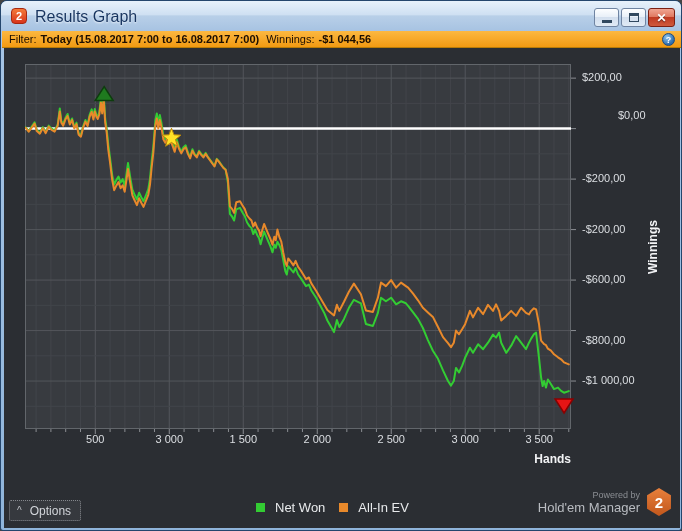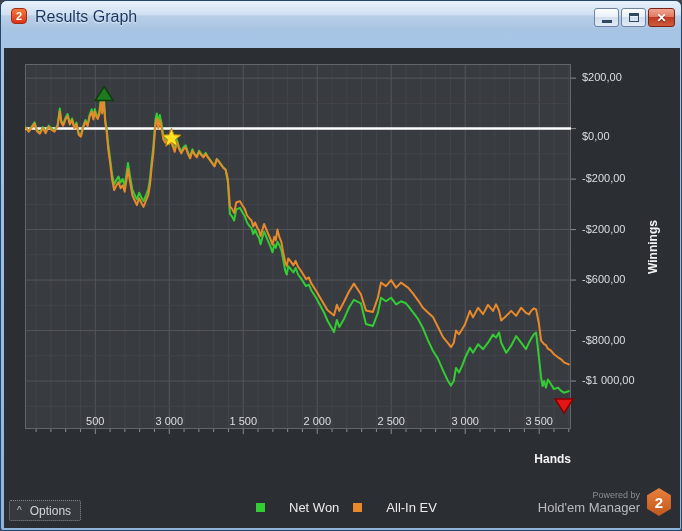--- a/index.html
+++ b/index.html
@@ -28,29 +28,29 @@
   .filterbar .b { font-weight:bold; margin-left:4px; }
   .help-circle { position:absolute; right:7px; top:2px; width:13px; height:13px; border-radius:50%;
                  background:radial-gradient(circle at 35% 30%, #8ec6ee, #2e6cab 70%); border:1px solid #1c4c80;
                  color:#fff; font-size:9px; font-weight:bold; text-align:center; line-height:12px; }
   .content { position:absolute; left:3px; top:47px; width:676px; height:480px; background:#2b2e33;padding-left:48px; }
   .plot-wrap { position:absolute; left:21px; top:16px; width:552px; height:371px; }
   .ylabels { position:absolute; left:575px; top:16px; width:72px; height:365px; }
   .ylabels span { position:absolute; left:3px; font-size:11px; color:#dcdfe3; white-space:nowrap; }
   .ylabel-rot { position:absolute; left:638px; top:16px; width:22px; height:365px; display:flex; align-items:center; justify-content:center; }
   .ylabel-rot span { transform:rotate(-90deg); white-space:nowrap; font-size:12px; font-weight:bold; color:#f2f3f5; }
-  .xlabels { position:absolute; left:21px; top:367px; width:546px; height:16px; }
+  .xlabels { position:absolute; left:21px; top:385px; width:546px; height:16px; }
   .xlabels span { position:absolute; transform:translateX(-50%); font-size:11px; color:#dcdfe3; white-space:nowrap; }
   .xaxis-title { position:absolute; left:21px; top:404px; width:546px; text-align:right; font-size:12px; font-weight:bold; color:#f2f3f5; }
   .options-btn { position:absolute; left:5px; top:452px; height:21px; padding:0 9px 0 7px;
                  background:#36393e; border:1px dotted #85888d; border-radius:2px;
                  display:flex; align-items:center; gap:8px; color:#d2d5da; font-size:12px; }
   .options-btn .chev { font-size:10px; color:#bdc0c5; }
   .legend { position:absolute; left:252px; top:452px; display:flex; gap:14px; align-items:center; }
-  .legend-item { display:flex; align-items:center; gap:24px; font-size:13px; color:#e8eaec; }
+  .legend-item { display:flex; align-items:center; gap:10px; font-size:13px; color:#e8eaec; }
   .swatch { width:9px; height:9px; display:inline-block; }
   .powered { position:absolute; right:8px; top:440px; display:flex; align-items:center; gap:6px; }
   .powered .txt { display:flex; flex-direction:column; align-items:flex-end; }
   .powered .small { font-size:9px; color:#8b8e93;text-align:right; }
   .powered .big { font-size:13px; color:#b9bcc1;margin-left:20px; }
   .hex-badge { width:26px; height:28px; clip-path:polygon(50% 0,96% 26%,96% 74%,50% 100%,4% 74%,4% 26%);
                background:linear-gradient(#e8803c,#c2571c); color:#fff; font-size:15px; font-weight:bold;
                display:flex; align-items:center; justify-content:center; }
 </style>
 </head>
@@ -67,20 +67,27 @@
       </div>
       <div class="winbtn">
         <div class="glyph-max"></div>
       </div>
       <div class="winbtn close">
         <span class="glyph-x">✕</span>
       </div>
     </div>
   </div>
 
+  <div class="filterbar">
+    <span class="seg">Filter:</span>
+    <span class="seg b">Today (15.08.2017 7:00 to 16.08.2017 7:00)</span>
+    <span class="seg">Winnings:</span>
+    <span class="seg b">-$1 044,56</span>
+    <div class="help-circle">?</div>
+  </div>
 
   <div class="content">
 
     <div class="plot-wrap">
       <svg id="chart-svg" width="552" height="371">
           <rect x="0" y="0" width="546" height="365" fill="#383b40"></rect>
           <line x1="11.097560975609756" y1="0" x2="11.097560975609756" y2="365" stroke="#42454a" stroke-width="1"></line>
           <line x1="25.89430894308943" y1="0" x2="25.89430894308943" y2="365" stroke="#42454a" stroke-width="1"></line>
           <line x1="40.69105691056911" y1="0" x2="40.69105691056911" y2="365" stroke="#42454a" stroke-width="1"></line>
           <line x1="55.48780487804878" y1="0" x2="55.48780487804878" y2="365" stroke="#42454a" stroke-width="1"></line>
@@ -180,21 +187,21 @@
           <polyline points="0.7,63.4 3.7,67.1 6.7,62.6 9.6,58.3 11.8,65.9 14.8,68.7 17.8,63.1 20.7,68.2 23.7,61.6 26.6,64.6 29.6,66.6 32.6,61.1 34.8,44.4 36.3,57.0 38.2,60.1 40.4,54.0 42.6,50.0 44.8,59.1 47.1,54.5 49.3,63.1 51.5,58.6 53.7,69.2 55.9,71.2 58.2,62.1 60.4,56.0 62.6,60.6 64.7,50.5 66.7,45.4 68.4,53.5 69.8,44.9 71.3,50.5 72.8,53.0 74.3,48.0 75.9,33.8 77.2,47.0 78.7,29.8 80.2,55.0 81.7,64.6 83.3,80.8 85.1,94.4 87.2,111.1 89.2,120.7 91.3,116.1 93.5,112.6 95.6,118.6 97.7,115.1 99.7,122.2 101.5,109.6 103.0,98.9 105.2,113.1 107.4,125.7 109.6,130.8 111.9,135.5 114.1,128.7 116.3,133.3 118.5,137.3 120.9,131.5 123.3,125.2 125.0,114.6 126.7,96.9 128.3,82.8 130.4,56.0 131.8,49.5 133.3,59.6 134.8,51.0 136.3,58.1 138.3,71.2 140.3,75.2 142.2,71.7 144.0,76.7 145.7,74.2 147.8,79.8 149.7,85.8 151.8,75.7 154.0,82.8 156.3,87.8 158.5,83.3 160.7,81.3 162.9,88.3 165.1,92.9 167.4,85.3 169.6,89.9 171.8,92.4 174.0,86.8 176.2,89.9 178.4,92.4 180.7,88.9 182.9,92.9 185.1,95.9 187.3,98.9 189.5,102.0 191.8,94.9 194.0,97.4 196.2,100.5 198.4,103.5 200.6,105.5 202.9,118.9 204.9,149.9 207.0,152.5 209.1,156.5 211.3,145.4 215.0,143.9 217.5,148.4 219.7,152.0 222.1,158.5 224.5,162.1 226.5,164.1 228.3,170.1 230.1,165.6 232.2,171.1 234.1,174.2 235.6,180.2 237.3,173.7 239.1,167.6 241.0,172.2 243.1,177.2 245.3,182.2 247.5,188.3 249.3,180.7 250.8,183.8 252.4,177.7 254.4,181.2 256.3,185.8 258.2,195.9 260.3,207.0 261.8,210.5 263.2,202.2 266.0,205.5 268.4,208.5 270.6,204.0 273.1,210.5 275.8,214.1 281.0,222.1 283.9,220.6 286.2,226.2 291.1,233.7 294.3,239.8 299.0,248.4 302.4,256.5 309.0,268.1 311.9,256.0 314.3,263.0 319.0,254.9 323.9,243.8 328.9,235.8 335.9,239.3 340.9,260.0 347.9,262.0 352.9,248.9 356.0,233.7 360.9,237.3 366.1,233.7 371.1,240.3 376.0,237.3 380.9,239.3 383.1,241.8 388.1,248.4 393.0,254.9 397.9,264.0 402.9,276.1 407.9,286.7 413.0,294.8 418.0,306.4 423.0,317.0 426.0,321.6 428.8,317.0 431.0,303.9 434.0,308.5 437.1,301.9 440.1,293.8 444.9,283.7 448.0,288.8 453.1,280.2 458.1,285.2 463.0,278.7 468.0,270.6 471.1,273.6 474.1,268.6 476.2,278.7 481.2,288.8 486.2,281.7 491.1,272.1 496.1,278.7 501.0,285.2 504.0,278.7 506.0,274.9 508.9,270.3 511.1,268.6 514.0,293.8 516.1,313.5 517.6,322.1 519.1,317.0 521.0,323.6 522.9,315.5 526.0,320.3 529.0,325.1 533.0,323.6 536.1,326.9 539.0,328.7 543.8,327.1" fill="none" stroke="#33cc33" stroke-width="2" stroke-linejoin="round" stroke-linecap="round"></polyline>
           <polyline points="0.7,63.9 3.7,67.6 6.7,63.6 9.6,59.6 11.8,67.1 14.8,69.7 17.8,64.1 20.7,69.2 23.7,62.6 26.6,65.9 29.6,67.6 32.6,62.1 34.8,47.5 36.3,58.6 38.2,61.6 40.4,55.5 42.6,52.0 44.8,60.6 47.1,56.0 49.3,64.6 51.5,60.1 53.7,70.7 55.9,72.7 58.2,63.6 60.4,57.6 62.6,62.1 64.7,52.5 66.7,48.0 68.4,55.5 69.8,47.5 71.3,52.5 72.8,55.0 74.3,50.5 75.9,38.4 77.2,49.5 78.7,35.3 80.2,58.6 81.7,68.7 83.3,85.8 85.1,98.9 87.2,116.1 89.2,126.2 91.3,121.7 93.5,118.1 95.6,124.2 97.7,121.2 99.7,127.7 101.5,115.6 103.0,105.0 105.2,118.6 107.4,131.3 109.6,136.3 111.9,141.1 114.1,134.3 116.3,138.8 118.5,142.9 120.9,136.8 123.3,130.8 125.0,120.7 126.7,103.0 128.3,88.9 130.4,61.1 131.8,54.5 133.3,64.6 134.8,56.0 136.3,62.6 138.3,75.2 140.3,78.8 142.2,75.2 144.0,79.8 145.7,77.2 147.8,82.3 149.7,87.8 151.8,78.3 154.0,84.8 156.3,89.4 158.5,85.3 160.7,83.3 162.9,89.9 165.1,94.4 167.4,86.8 169.6,90.9 171.8,93.4 174.0,87.8 176.2,90.9 178.4,93.4 180.7,89.9 182.9,93.4 185.1,96.4 187.3,99.5 189.5,102.5 191.8,95.4 194.0,97.9 196.2,101.0 198.4,104.0 200.6,105.8 202.9,115.1 204.9,142.4 207.0,144.9 209.1,148.9 211.3,138.3 215.0,137.3 217.5,141.4 219.7,144.9 222.1,151.5 224.5,154.5 226.5,156.5 228.3,162.6 230.1,158.5 232.2,163.6 234.1,166.6 235.6,172.2 237.3,166.1 239.1,160.0 241.0,164.6 243.1,169.6 245.3,174.7 247.5,180.7 249.3,172.7 250.8,176.2 252.4,165.6 254.4,173.2 256.3,177.7 258.2,188.3 260.3,198.4 261.8,201.9 263.2,194.4 266.0,197.9 268.4,201.4 270.6,196.9 273.1,202.9 275.8,206.5 281.0,215.1 283.9,213.5 286.2,219.1 291.1,226.7 294.3,232.2 299.0,240.3 302.4,245.9 309.0,251.4 311.9,240.8 314.3,246.9 319.0,237.8 323.9,227.7 328.9,219.6 335.9,230.2 340.9,246.4 347.9,247.9 352.9,233.7 356.0,218.6 360.9,222.1 366.1,216.1 371.1,223.6 376.0,218.6 380.9,222.1 383.1,223.6 388.1,229.7 393.0,236.3 397.9,243.8 402.9,248.4 407.9,252.9 413.0,263.0 418.0,273.1 423.0,279.2 426.0,283.2 428.8,278.7 431.0,266.6 434.0,270.3 437.1,265.3 440.1,260.2 444.9,246.9 448.0,253.4 453.1,243.8 458.1,250.1 463.0,240.8 468.0,246.9 471.1,240.3 474.1,246.9 476.2,256.5 481.2,251.9 486.2,246.9 491.1,251.9 496.1,243.8 501.0,248.9 504.0,250.4 506.0,247.1 508.9,244.3 511.1,245.4 514.0,260.0 516.1,276.7 519.1,280.2 521.0,281.2 522.9,284.7 526.0,286.7 529.0,290.3 533.0,293.3 536.1,295.3 539.0,298.4 543.8,300.4" fill="none" stroke="#e8892b" stroke-width="2" stroke-linejoin="round" stroke-linecap="round"></polyline>
           <path d="M79.16260162601627,22.54287690179806L70.16260162601627,36.54287690179806L88.16260162601627,36.54287690179806Z" fill="#1f7a1f" stroke="#0d3d0d" stroke-width="1.5"></path>
           <path d="M146.5,64.2L149.0,70.8L156.0,71.1L150.5,75.5L152.4,82.3L146.5,78.4L140.6,82.3L142.5,75.5L137.0,71.1L144.0,70.8Z" fill="#ffe226" stroke="#b8860b" stroke-width="1"></path>
           <path d="M539.0455284552845,349.0200553250346L530.0455284552845,335.0200553250346L548.0455284552845,335.0200553250346Z" fill="#e51515" stroke="#8a0000" stroke-width="1.5"></path>
         </svg>
     </div>
 
     <div class="ylabels" id="y-labels">
         <span style="top: 7.13555px;">$200,00</span>
-        <span style="top: 66px;">$0,00</span>
+        <span style="top: 45px; margin-left: 36px;">$0,00</span>
         <span style="top: 108.104px;">-$200,00</span>
         <span style="top: 158.588px;">-$200,00</span>
         <span style="top: 209.072px;">-$600,00</span>
         <span style="top: 270px;">-$800,00</span>
         <span style="top: 310.04px;">-$1 000,00</span>
       </div>
     <div class="ylabel-rot">
       <span>Winnings</span>
     </div>
     <div class="xlabels" id="x-labels">

